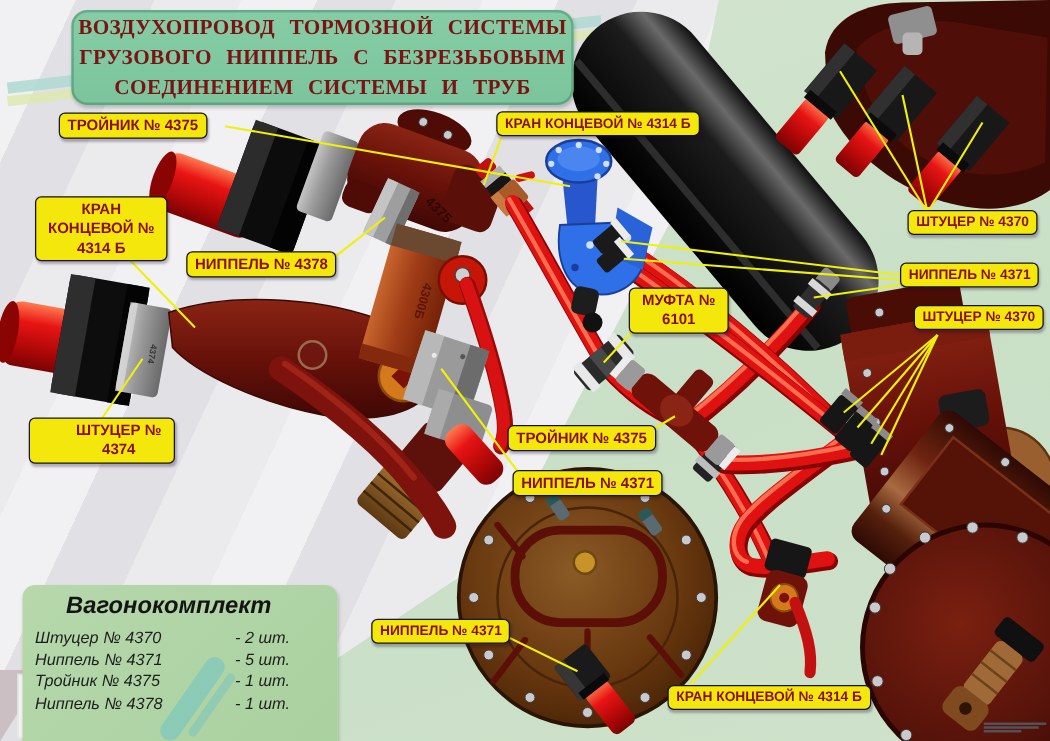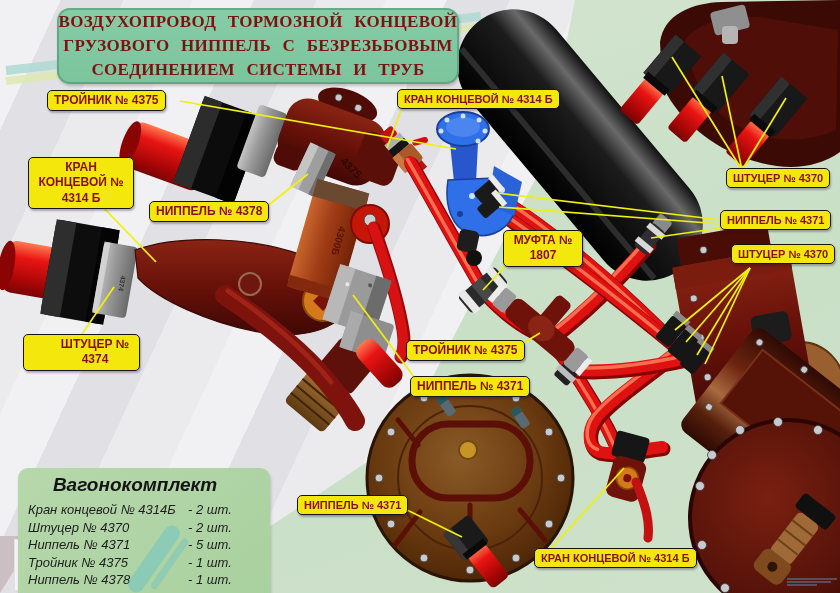--- a/index.html
+++ b/index.html
@@ -456,47 +456,43 @@
       <line class="leader" x1="750" y1="268" x2="675" y2="330"></line>
       <line class="leader" x1="750" y1="268" x2="686" y2="342"></line>
       <line class="leader" x1="750" y1="268" x2="697" y2="355"></line>
       <line class="leader" x1="750" y1="268" x2="705" y2="364"></line>
       <line class="leader" x1="401" y1="507" x2="462" y2="537"></line>
       <line class="leader" x1="549" y1="551" x2="624" y2="468"></line>
     </g>
   </svg>
 
   <div class="title-box">
-    <div>ВОЗДУХОПРОВОД  ТОРМОЗНОЙ  КОНЦЕВОЙ</div>
+    <div>ВОЗДУХОПРОВОД  ТОРМОЗНОЙ  СИСТЕМЫ</div>
     <div>ГРУЗОВОГО  НИППЕЛЬ  С  БЕЗРЕЗЬБОВЫМ</div>
     <div>СОЕДИНЕНИЕМ  СИСТЕМЫ И ТРУБ</div>
   </div>
 
   <div class="callout" style="left:47px;top:90px;">ТРОЙНИК № 4375</div>
   <div class="callout wrap" style="left:28px;top:157px;width:92px;">КРАН КОНЦЕВОЙ № 4314 Б</div>
   <div class="callout" style="left:149px;top:201px;">НИППЕЛЬ № 4378</div>
   <div class="callout wrap" style="left:23px;top:334px;width:76px;padding-left:33px;">ШТУЦЕР № 4374</div>
   <div class="callout small" style="left:397px;top:89px;">КРАН КОНЦЕВОЙ № 4314 Б</div>
-  <div class="callout wrap" style="left:503px;top:230px;width:66px;">МУФТА № 1807</div>
+  <div class="callout wrap" style="left:503px;top:230px;width:66px;">МУФТА № 6101</div>
   <div class="callout" style="left:406px;top:340px;">ТРОЙНИК № 4375</div>
   <div class="callout" style="left:410px;top:376px;">НИППЕЛЬ № 4371</div>
   <div class="callout small" style="left:726px;top:168px;">ШТУЦЕР № 4370</div>
   <div class="callout small" style="left:720px;top:210px;">НИППЕЛЬ № 4371</div>
   <div class="callout small" style="left:731px;top:244px;">ШТУЦЕР № 4370</div>
   <div class="callout small" style="left:297px;top:495px;">НИППЕЛЬ № 4371</div>
   <div class="callout small" style="left:534px;top:548px;">КРАН КОНЦЕВОЙ № 4314 Б</div>
 
   <div class="legend">
     <div class="brush"></div>
     <div class="brush b2"></div>
     <div class="legend-title">Вагонокомплект</div>
-    <div class="legend-row">
-      <span class="nm">Кран концевой № 4314Б</span>
-      <span class="qt">- 2 шт.</span>
-    </div>
     <div class="legend-row">
       <span class="nm">Штуцер № 4370</span>
       <span class="qt">- 2 шт.</span>
     </div>
     <div class="legend-row">
       <span class="nm">Ниппель № 4371</span>
       <span class="qt">- 5 шт.</span>
     </div>
     <div class="legend-row">
       <span class="nm">Тройник № 4375</span>

